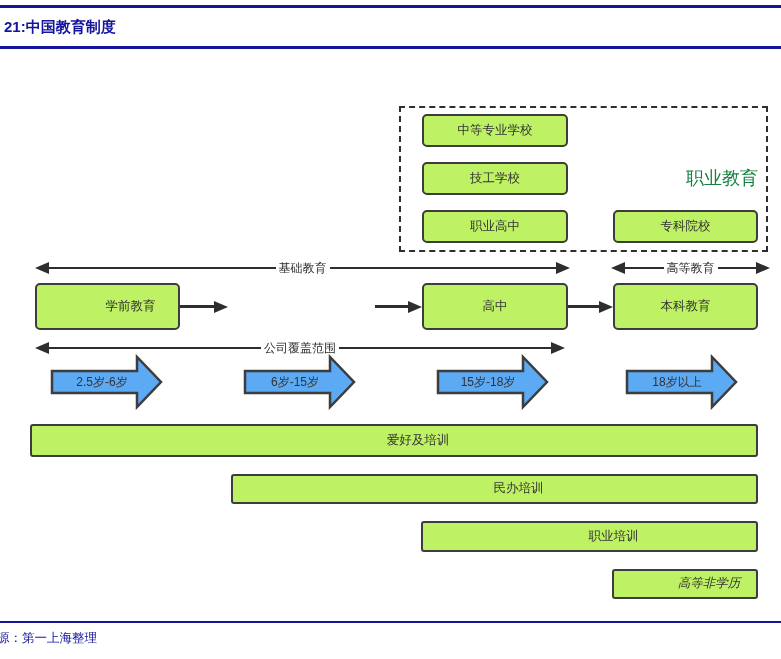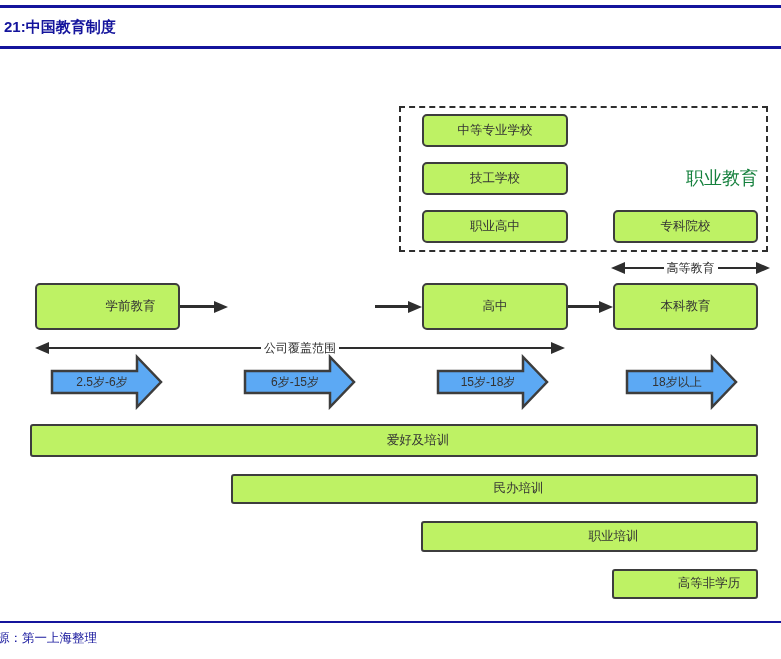--- a/index.html
+++ b/index.html
@@ -47,20 +47,27 @@
   <div class="fig-title">21:中国教育制度</div>
   <div class="rule" style="top:46px;height:3px;"></div>
 
   <div class="dashed-box"></div>
   <div class="bbox" style="left:422px;top:114px;width:146px;height:33px;">中等专业学校</div>
   <div class="bbox" style="left:422px;top:162px;width:146px;height:33px;">技工学校</div>
   <div class="bbox" style="left:422px;top:210px;width:146px;height:33px;">职业高中</div>
   <div class="grp-label" style="left:613px;top:166px;width:145px;">职业教育</div>
   <div class="bbox" style="left:613px;top:210px;width:145px;height:33px;">专科院校</div>
 
+  <div class="axis" style="left:35px;top:261px;width:535px;">
+    <span class="head-l"></span>
+    <span class="line"></span>
+    <span class="label">基础教育</span>
+    <span class="line"></span>
+    <span class="head-r"></span>
+  </div>
   <div class="axis" style="left:611px;top:261px;width:159px;">
     <span class="head-l"></span>
     <span class="line"></span>
     <span class="label">高等教育</span>
     <span class="line"></span>
     <span class="head-r"></span>
   </div>
 
   <div class="bbox" style="left:35px;top:283px;width:145px;height:47px;padding-left:46px;">学前教育</div>
   <div class="bbox" style="left:422px;top:283px;width:146px;height:47px;">高中</div>
@@ -108,18 +115,18 @@
   <div class="age-arrow" style="left:625px;top:354px;">
     <svg width="114" height="56" viewBox="0 0 114 56">
       <polygon points="2,17 87,17 87,3 111,28 87,53 87,39 2,39"></polygon>
     </svg>
     <div class="age-label">18岁以上</div>
   </div>
 
   <div class="bbox bar" style="left:30px;top:424px;width:728px;height:33px;">爱好及培训</div>
   <div class="bbox bar" style="left:231px;top:474px;width:527px;height:30px;">民办培训</div>
   <div class="bbox bar" style="left:421px;top:521px;width:337px;height:31px;">职业培训</div>
-  <div class="bbox bar" style="left:612px;top:569px;width:146px;height:30px;">高等非学历</div>
+  <div class="bbox bar" style="left:612px;top:569px;width:146px;height:30px;font-style:italic;">高等非学历</div>
 
   <div class="rule" style="top:621px;height:2px;"></div>
   <div class="source">源：第一上海整理</div>
 
 </div>
 
 </body></html>

